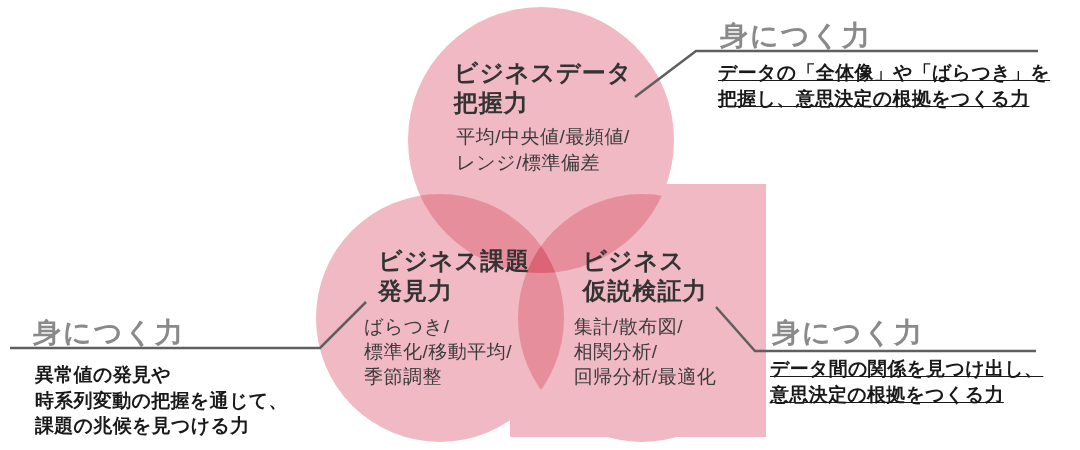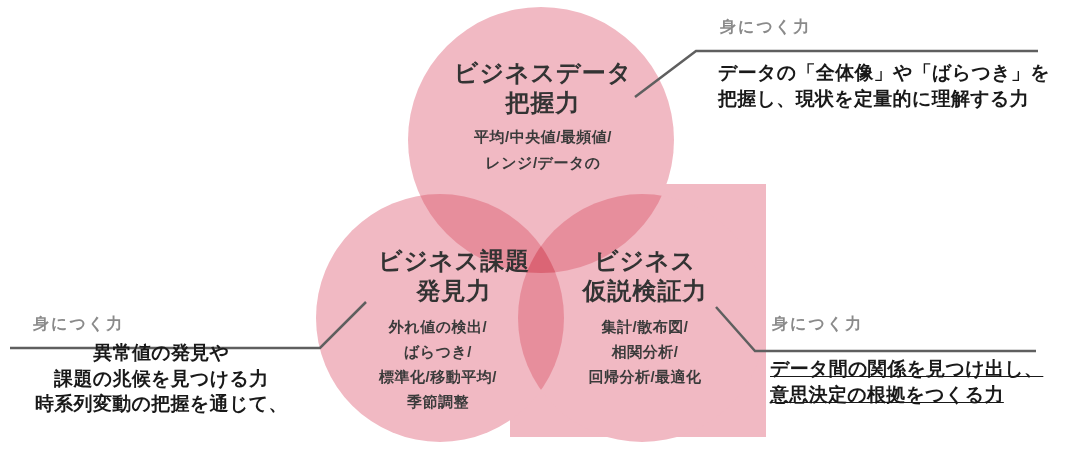--- a/index.html
+++ b/index.html
@@ -2,24 +2,24 @@
 <html><head>
 <meta charset="utf-8">
 <style>
   html,body{margin:0;padding:0;background:#fff;}
   .stage{
     position:relative;width:1080px;height:450px;overflow:hidden;background:#ffffff;
     font-family:"Liberation Sans","DejaVu Sans",sans-serif;
   }
   .stage svg{position:absolute;left:0;top:0;}
   .abs{position:absolute;white-space:nowrap;}
-  .center{transform:translateX(-50%);text-align:center;}
+  .center{transform:translateX(-50%);text-align:left;}
   .circle-title{font-size:24px;font-weight:700;color:#333333;line-height:30px;letter-spacing:1px;}
-  .circle-skills{font-size:15px;font-weight:700;color:#3b3b3b;line-height:26px;letter-spacing:0.5px;}
-  .callout-label{font-size:16px;font-weight:700;color:#8a8a8a;letter-spacing:2px;}
+  .circle-skills{font-size:19px;font-weight:400;color:#3b3b3b;line-height:26px;letter-spacing:0.5px;}
+  .callout-label{font-size:28px;font-weight:700;color:#8a8a8a;letter-spacing:2px;}
   .callout-body{font-size:19px;font-weight:700;color:#191919;line-height:25.5px;letter-spacing:0.3px;}
 </style>
 </head>
 <body>
 
 <div class="stage">
 
   <svg width="1080" height="450" viewBox="0 0 1080 450">
     <defs>
       <clipPath id="cpTop">
@@ -53,58 +53,57 @@
     <polyline points="366,302 320,348 10,348" fill="none" stroke-width="2.5" stroke="#5F5F5F"></polyline>
     <polyline points="716,307 755,351 1036,351" fill="none" stroke-width="2.5" stroke="#5F5F5F"></polyline>
   </svg>
 
   <div class="abs center circle-title" style="left:543px;top:58px;">
     <div>ビジネスデータ</div>
     <div>把握力</div>
   </div>
   <div class="abs center circle-skills" style="left:543px;top:124px;">
     <div>平均/中央値/最頻値/</div>
-    <div>レンジ/データの</div>
+    <div>レンジ/標準偏差</div>
   </div>
 
   <div class="abs center circle-title" style="left:454px;top:246px;">
     <div>ビジネス課題</div>
     <div>発見力</div>
   </div>
   <div class="abs center circle-skills" style="left:438px;top:314px;line-height:25px;">
-    <div>外れ値の検出/</div>
     <div>ばらつき/</div>
     <div>標準化/移動平均/</div>
     <div>季節調整</div>
   </div>
 
   <div class="abs center circle-title" style="left:645px;top:246px;">
     <div>ビジネス</div>
     <div>仮説検証力</div>
   </div>
   <div class="abs center circle-skills" style="left:645px;top:314px;line-height:25px;">
     <div>集計/散布図/</div>
     <div>相関分析/</div>
     <div>回帰分析/最適化</div>
   </div>
 
   <div>
     <div class="abs callout-label" style="left:720px;top:17px;">身につく力</div>
-    <div class="abs callout-body" style="left:718px;top:60px;">
+    <div class="abs callout-body" style="left:718px;top:60px;text-decoration:underline;">
       <div>データの「全体像」や「ばらつき」を</div>
-      <div>把握し、現状を定量的に理解する力</div>
+      <div>把握し、意思決定の根拠をつくる力</div>
     </div>
   </div>
 
   <div>
     <div class="abs callout-label" style="left:33px;top:314px;">身につく力</div>
-    <div class="abs callout-body" style="left:35px;top:340px;text-align:center;">
+    <div class="abs callout-body" style="left:35px;top:362px;">
       <div>異常値の発見や</div>
+      <div>時系列変動の把握を通じて、</div>
       <div>課題の兆候を見つける力</div>
-      <div>時系列変動の把握を通じて、</div>
     </div>
   </div>
 
   <div>
     <div class="abs callout-label" style="left:772px;top:314px;">身につく力</div>
     <div class="abs callout-body" style="left:770px;top:356px;text-decoration:underline;">
       <div>データ間の関係を見つけ出し、</div>
       <div>意思決定の根拠をつくる力</div>
     </div>
   </div>

